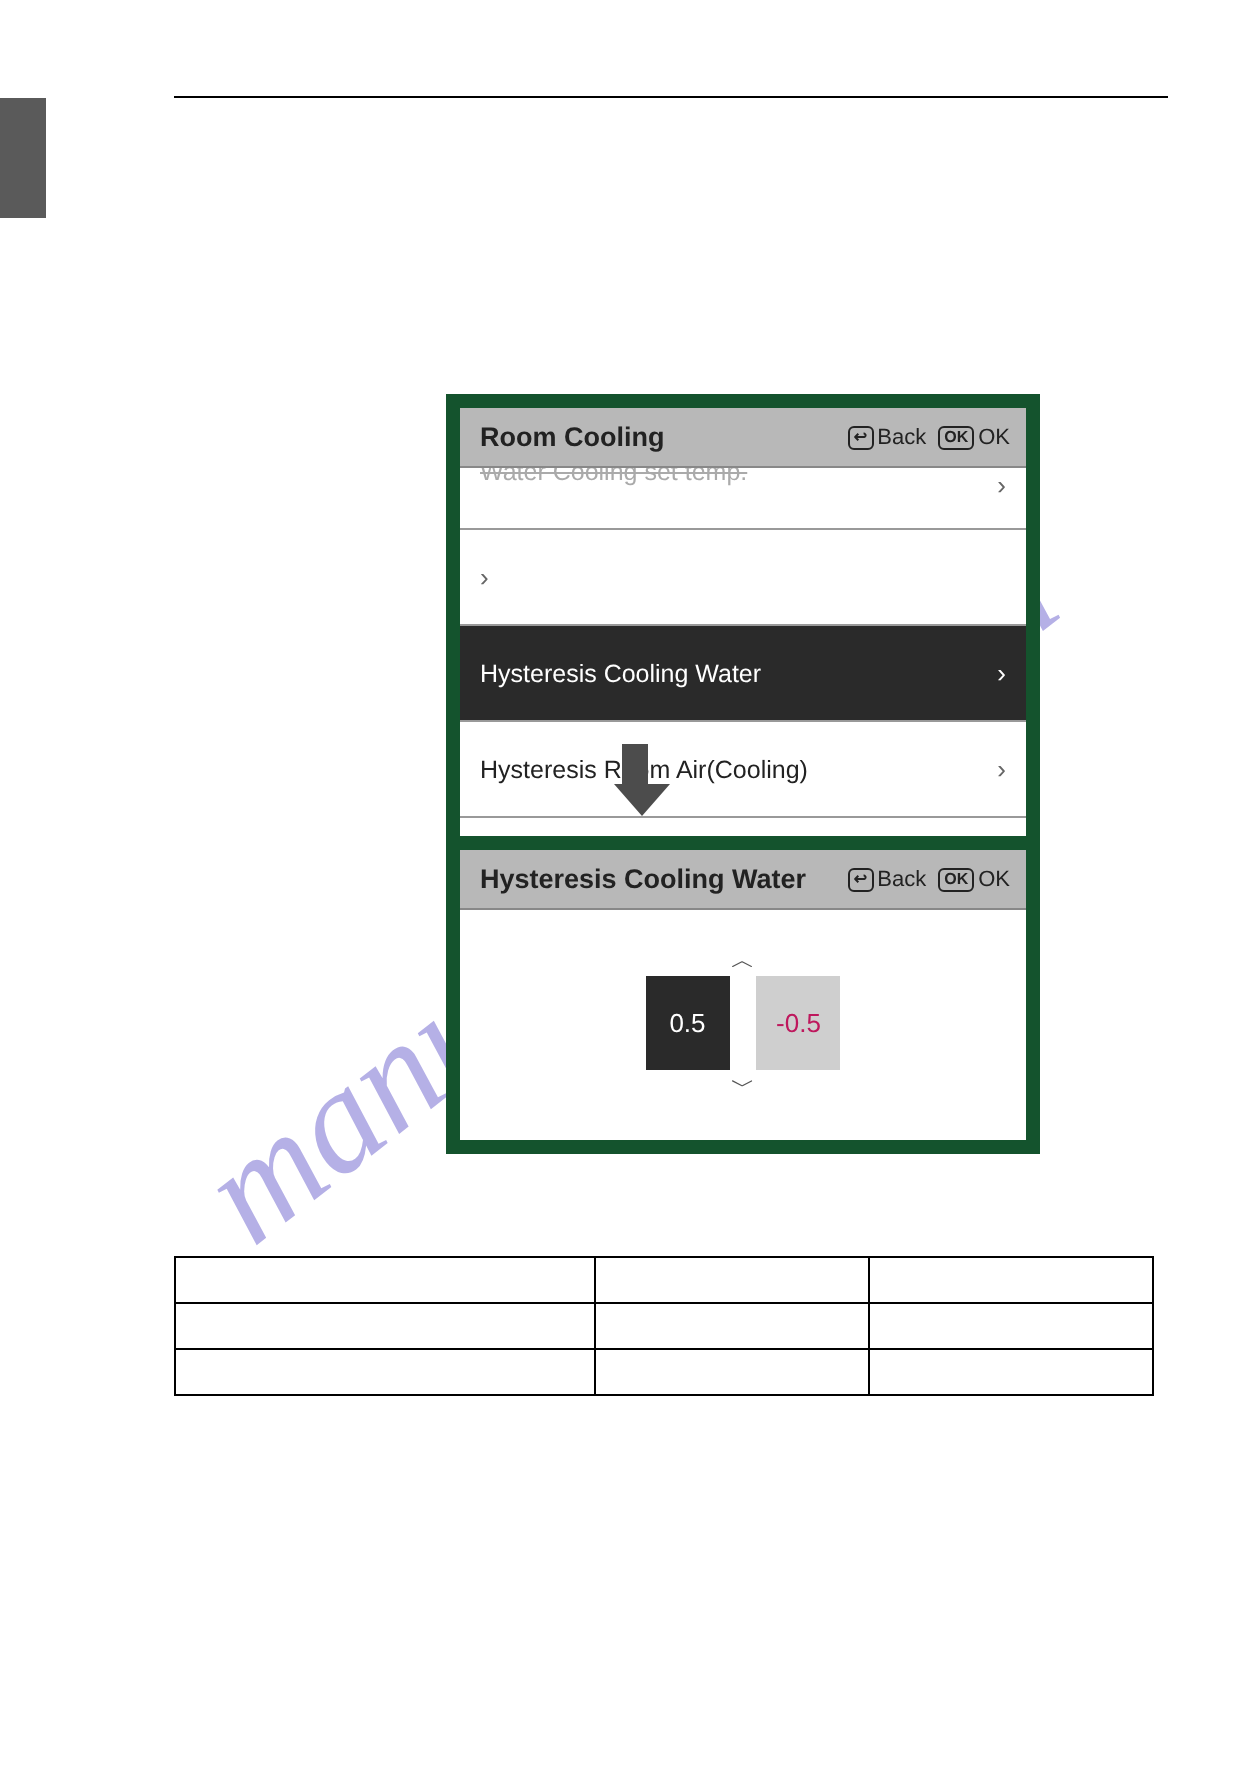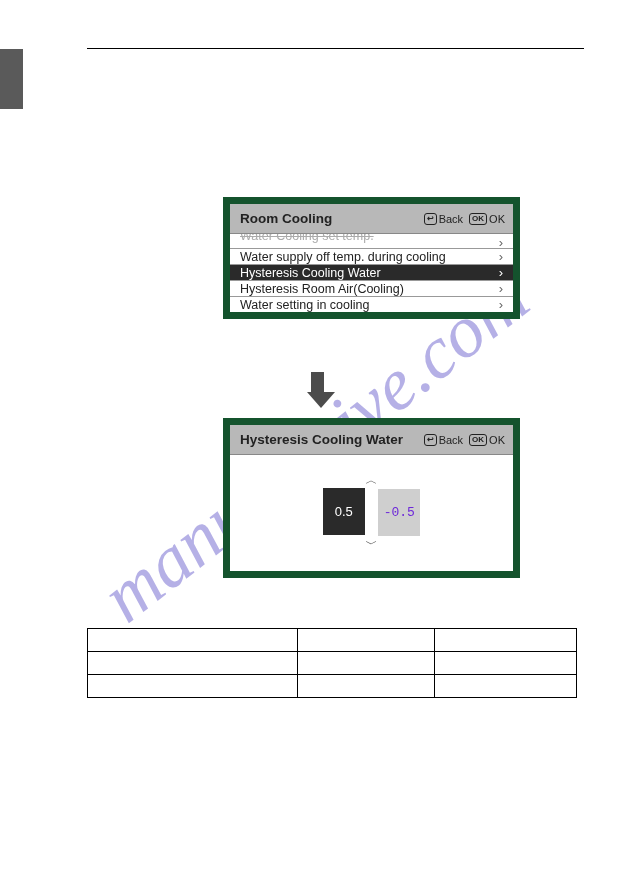--- a/index.html
+++ b/index.html
@@ -68,21 +68,21 @@
     border: 1px solid #222;
     border-radius: 3px;
     padding: 0 2px;
     font-size: 8px;
     line-height: 10px;
     height: 10px;
     margin-right: 2px;
     font-weight: bold;
   }
   .menu-row {
-    padding: 0 10px;
+    padding: 16px 10px;
     border-bottom: 1px solid #999;
     display: flex;
     align-items: center;
     color: #222;
   }
   .menu-row:last-child { border-bottom: none; }
   .menu-label { flex: 1; }
   .chev { color: #666; font-size: 13px; }
   .menu-row.selected {
     background: #2a2a2a;
@@ -137,21 +137,21 @@
   .val-row { margin: 3px 0; }
   .val-box {
     display: inline-block;
     width: 42px;
     padding: 16px 0;
     font-size: 13px;
     margin: 0 5px;
     text-align: center;
   }
   .val-sel { background: #2a2a2a; color: #fff; }
-  .val-unsel { background: #cfcfcf; color: #6d28d9; font-family: Liberation Mono, monospace; }
+  .val-unsel { background: #cfcfcf; color: #be185d; }
 
   .param-table {
     position: absolute;
     left: 87px;
     top: 628px;
     border-collapse: collapse;
     width: 490px;
     font-size: 12px;
   }
   .param-table td {
@@ -195,21 +195,20 @@
       <span class="hdr-btn">
         <span class="hdr-icon">OK</span>
         <span>OK</span>
       </span>
     </div>
     <div class="menu-row clipped">
       <span class="menu-label">Water Cooling set temp.</span>
       <span class="chev">›</span>
     </div>
     <div class="menu-row">
-      <span class="menu-label">Water supply off temp. during cooling</span>
       <span class="chev">›</span>
     </div>
     <div class="menu-row selected">
       <span class="menu-label">Hysteresis Cooling Water</span>
       <span class="chev">›</span>
     </div>
     <div class="menu-row">
       <span class="menu-label">Hysteresis Room Air(Cooling)</span>
       <span class="chev">›</span>
     </div>

